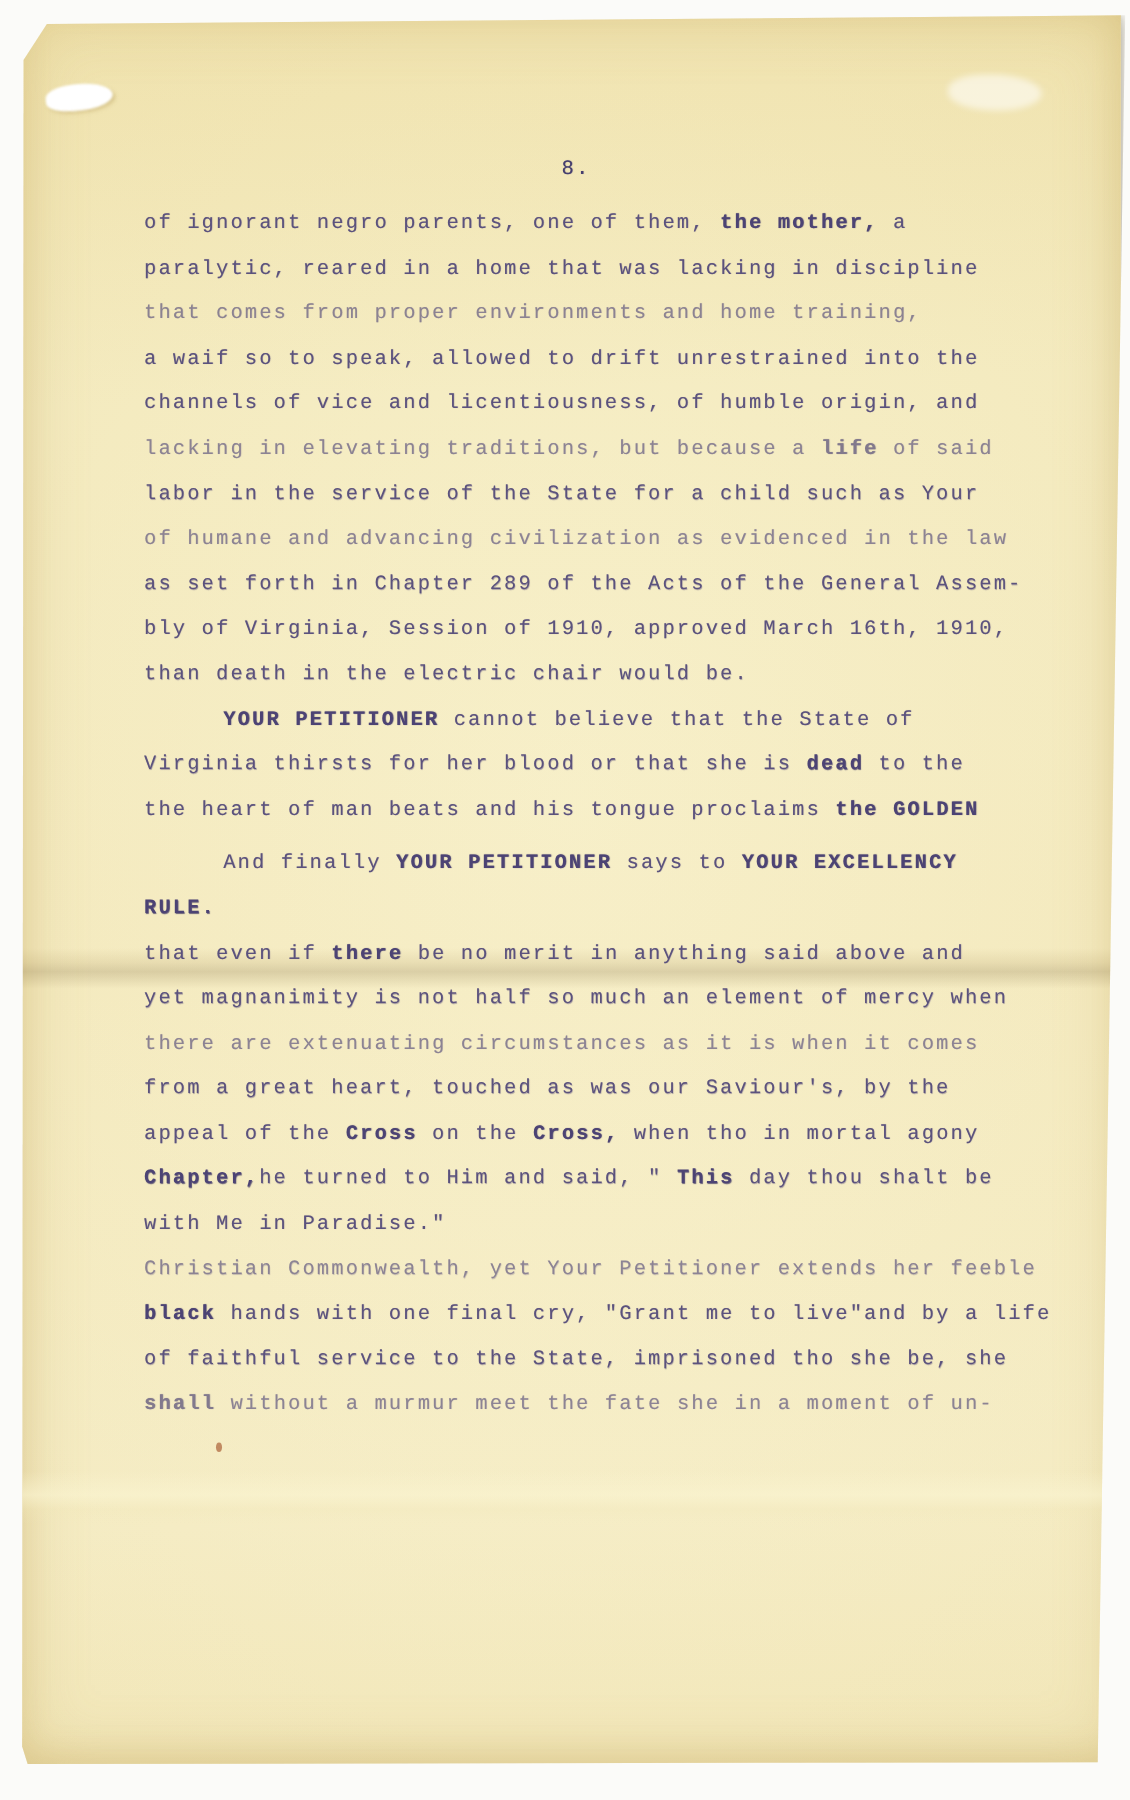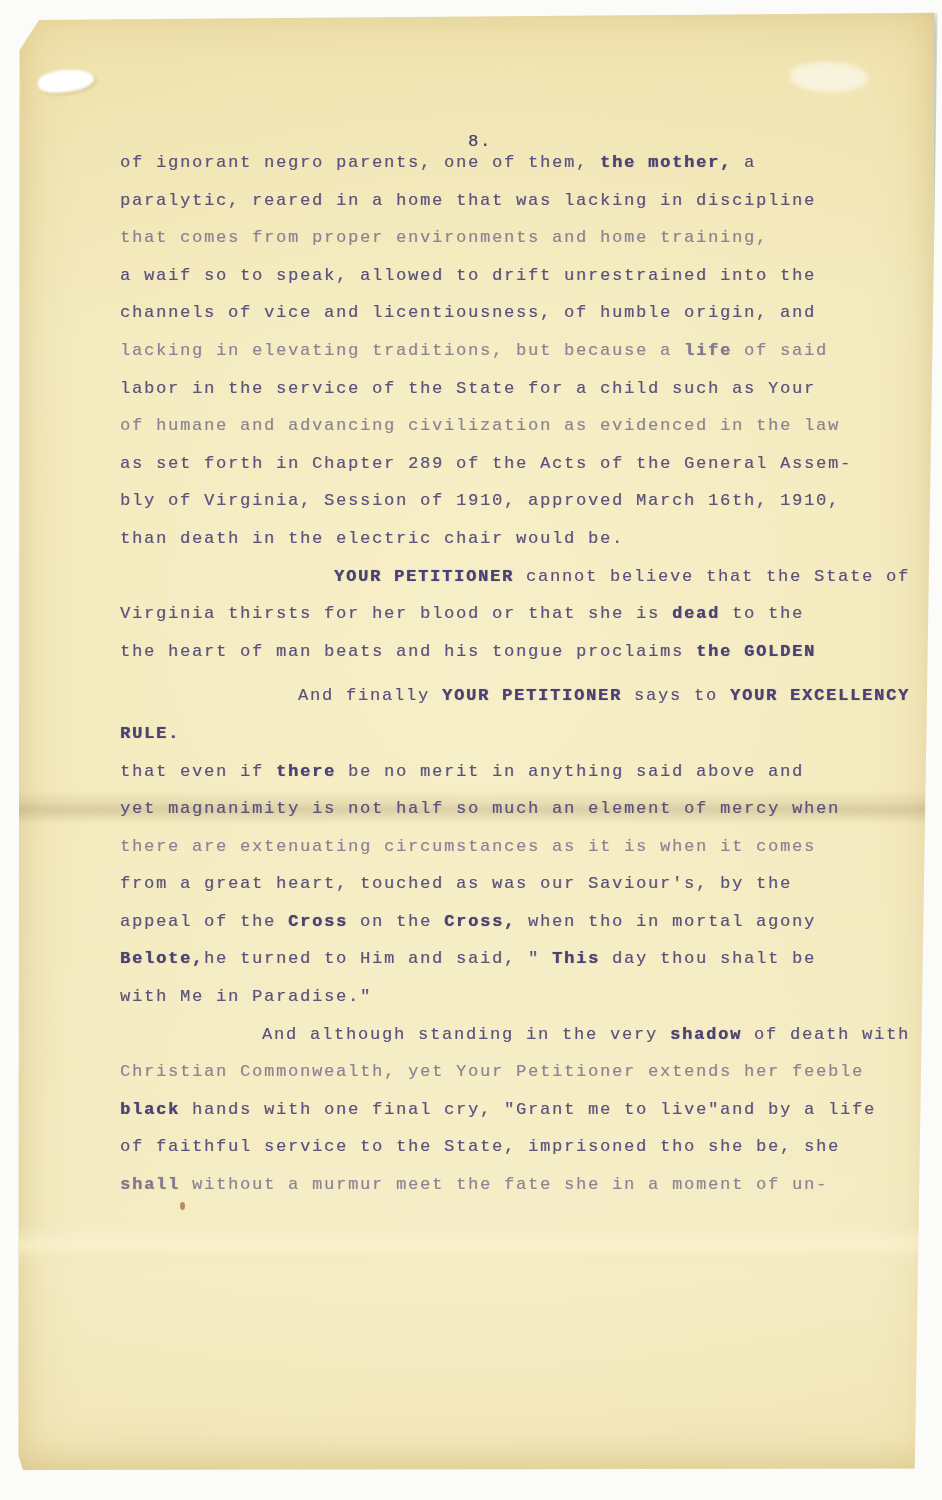--- a/index.html
+++ b/index.html
@@ -93,31 +93,31 @@
     top: 120px;
     font-size: 17px;
     letter-spacing: 1.8px;
     color: #453e6e;
     text-shadow: 0.4px 0.3px 0.6px rgba(69,62,110,0.55);
     z-index: 2;
   }
   .text-block {
     position: absolute;
     left: 102px;
-    top: 132px;
+    top: 156px;
     width: 790px;
     font-size: 17px;
     line-height: 37.6px;
     letter-spacing: 1.8px;
     color: #5b527d;
     text-shadow: 0.4px 0.3px 0.6px rgba(88,78,125,0.45);
     z-index: 2;
   }
   .line { white-space: pre; }
-  .line.indent { padding-left: 66px; text-align: right; }
+  .line.indent { padding-left: 66px; }
   .line.gap { margin-top: 7px; }
   .line.light { opacity: 0.68; }
   .bold {
     font-weight: bold;
     color: #4c4374;
     text-shadow: 0.5px 0.4px 0.8px rgba(62,54,100,0.75);
   }
 </style>
 </head>
 <body>
@@ -146,21 +146,20 @@
       <div class="line indent"><span class="bold">YOUR PETITIONER</span><span> cannot believe that the State of</span></div>
       <div class="line"><span>Virginia thirsts for her blood or that she is </span><span class="bold">dead</span><span> to the</span></div>
       <div class="line"><span>the heart of man beats and his tongue proclaims </span><span class="bold">the GOLDEN</span></div>
       <div class="line indent gap"><span>And finally </span><span class="bold">YOUR PETITIONER</span><span> says to </span><span class="bold">YOUR EXCELLENCY</span></div>
       <div class="line"><span class="bold">RULE.</span></div>
       <div class="line"><span>that even if </span><span class="bold">there</span><span> be no merit in anything said above and</span></div>
       <div class="line"><span>yet magnanimity is not half so much an element of mercy when</span></div>
       <div class="line light"><span>there are extenuating circumstances as it is when it comes</span></div>
       <div class="line"><span>from a great heart, touched as was our Saviour's, by the</span></div>
       <div class="line"><span>appeal of the </span><span class="bold">Cross</span><span> on the </span><span class="bold">Cross,</span><span> when tho in mortal agony</span></div>
-      <div class="line"><span class="bold">Belote,</span><span>he turned to Him and said, " </span><span class="bold">This</span><span> day thou shalt be</span></div>
+      <div class="line"><span class="bold">Chapter,</span><span>he turned to Him and said, " </span><span class="bold">This</span><span> day thou shalt be</span></div>
       <div class="line"><span>with Me in Paradise."</span></div>
-      <div class="line indent"><span>And although standing in the very </span><span class="bold">shadow</span><span> of death with</span></div>
       <div class="line light"><span>Christian Commonwealth, yet Your Petitioner extends her feeble</span></div>
       <div class="line"><span class="bold">black</span><span> hands with one final cry, "Grant me to live"and by a life</span></div>
       <div class="line"><span>of faithful service to the State, imprisoned tho she be, she</span></div>
       <div class="line light"><span class="bold">shall</span><span> without a murmur meet the fate she in a moment of un-</span></div>
     </div>
 </div>
 
 </body></html>

